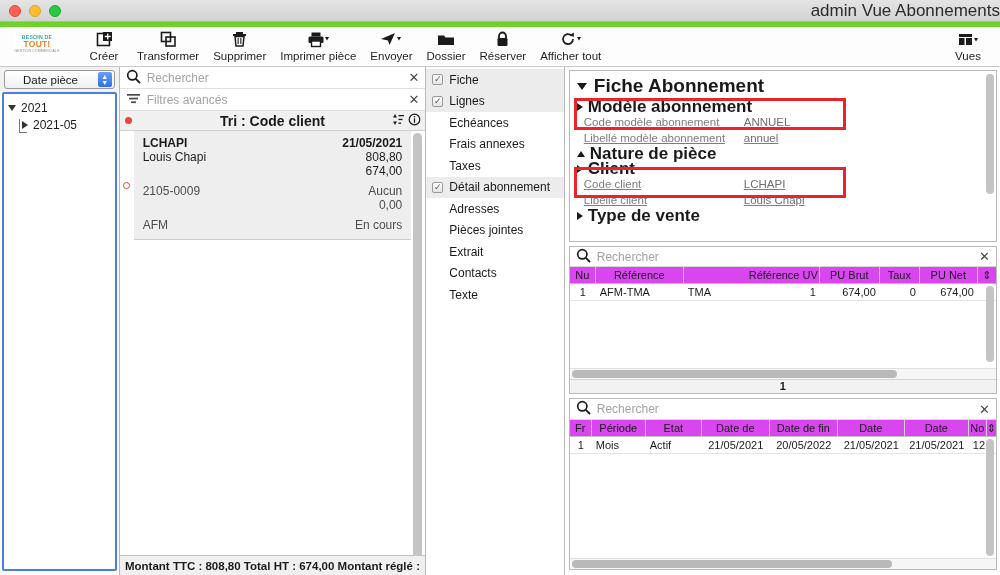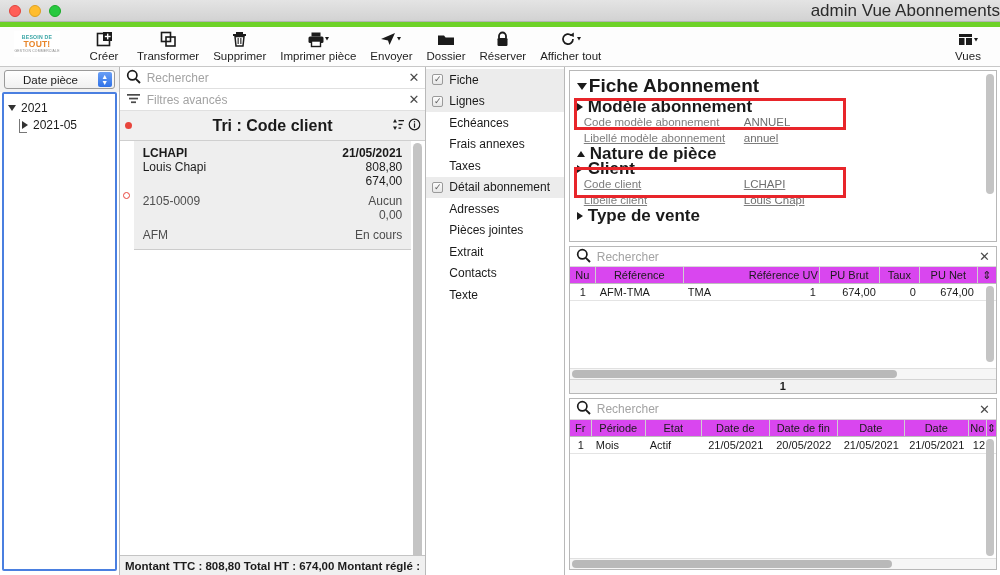--- a/index.html
+++ b/index.html
@@ -96,23 +96,23 @@
   
   .midcol { width: 310px; display:flex; flex-direction:column; background:#fff;
             border-right:1px solid #b9b9b9; }
   .searchrow {
     height: 22px; display:flex; align-items:center; gap:6px;
     padding: 0 6px; border-bottom: 1px solid #e0e0e0; background:#fff;
   }
   .searchrow .ph { color:#a3a3a3; font-size:12px; flex:1; }
   .xmark { color:#4a4a4a; font-size:13px; cursor:default; }
   .trirow {
-    height: 30px; background:#f0f0f0; border-bottom:1px solid #cfcfcf;
+    height: 20px; background:#f0f0f0; border-bottom:1px solid #cfcfcf;
     display:flex; align-items:center; position:relative;
-    font-size:16px; font-weight:bold; justify-content:center;
+    font-size:14px; font-weight:bold; justify-content:center;
   }
   .dot-red { position:absolute; left:5px; width:7px;height:7px;border-radius:50%;
              background:#e8453c; }
   .trirow .icons { position:absolute; right:4px; display:flex; gap:3px; align-items:center;}
   .listarea { flex:1; position:relative; background:#fff; overflow:hidden; }
   .card {
     margin-left: 14px; margin-right: 14px;
     background:#eeeeee; padding: 5px 9px 7px 9px;
     border-bottom: 1px solid #ccc;
     position: relative;
@@ -155,21 +155,21 @@
   .navitem .nlb { white-space:nowrap; }
 
   
   .rightcol { flex:1; display:flex; flex-direction:column; background:#fff;
               padding: 3px 3px 3px 4px; }
   .panel { border:1px solid #b8b8b8; background:#fff; position:relative; }
 
   .fichepanel { height: 172px; overflow:hidden; }
   .ftitle {
     font-size: 19px; font-weight: bold; padding: 4px 0 2px 7px;
-    display:flex; align-items:center; 
+    display:flex; align-items:center; gap:5px;
   }
   .ftitle .tri-down { border-left:5px solid transparent;border-right:5px solid transparent;border-top:7px solid #1a1a1a; margin-right:2px;}
   .grp {
     display:flex; align-items:center; gap:5px; font-size:17px;
     font-weight:bold; height:15px; padding-left:7px;
   }
   .grp .tri-right { border-top:4px solid transparent;border-bottom:4px solid transparent;border-left:6px solid #1a1a1a; }
   .grp .tri-up { width:0;height:0;border-left:4.5px solid transparent;border-right:4.5px solid transparent;border-bottom:6px solid #1a1a1a; }
   .fld {
     display:flex; font-size:11.5px; color:#7d7d7d; height:16px;

